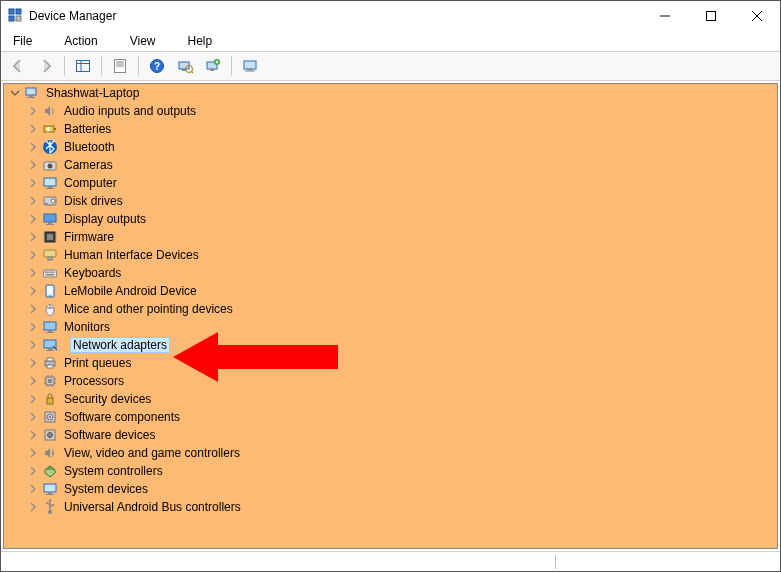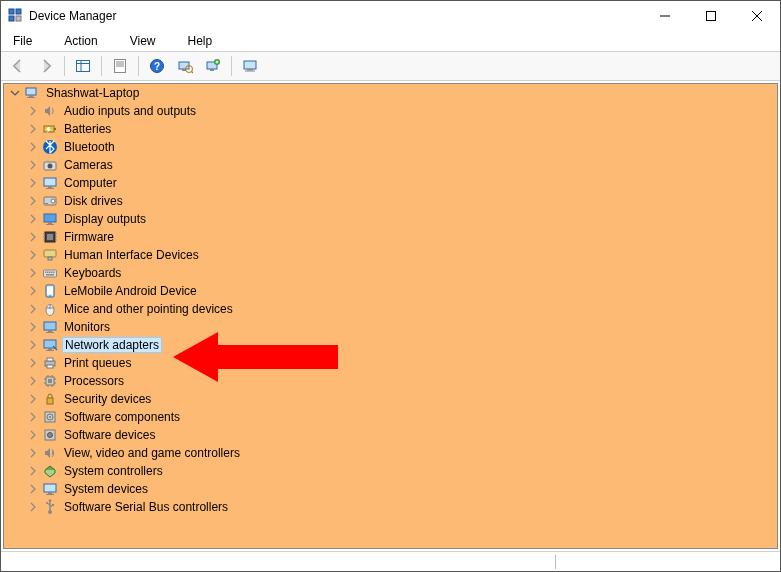--- a/index.html
+++ b/index.html
@@ -136,21 +136,21 @@
     flex: 0 0 16px;
   }
   .tree-label {
     padding: 0 2px;
     font-size: 12px;
   }
   .tree-label.selected {
     background: #cce8ff;
     border: 1px solid #99ccff;
     padding: 0 2px;
-    margin: -1px 0;
+    margin: -1px 8px;
   }
   
   .statusbar {
     height: 20px;
     border-top: 1px solid #d0d0d0;
     padding: 0 4px;
     box-sizing: border-box;
     display: flex;
     align-items: center;
   }
@@ -640,21 +640,21 @@
     <span class="tree-icon">
             <svg width="16" height="16" viewBox="0 0 16 16">
               <circle cx="8" cy="13" r="2" fill="#888"></circle>
               <line x1="8" y1="11" x2="8" y2="2" stroke="#888" stroke-width="1.5"></line>
               <path d="M8 6l-3-2M8 8l3-2" stroke="#888" stroke-width="1.3"></path>
               <circle cx="5" cy="4" r="1" fill="#888"></circle>
               <rect x="10" y="5" width="2" height="2" fill="#888"></rect>
               <path d="M6 2l2-2 2 2z" fill="#888"></path>
             </svg>
           </span>
-    <span class="tree-label">Software Serial Bus controllers</span>
+    <span class="tree-label">Universal Android Bus controllers</span>
   </div>
       </div>
   </div>
 
   <div class="statusbar">
     <span class="status-sep"></span>
   </div>
 
   <svg class="arrow-overlay" style="left:172px; top:326px;" width="170" height="60" viewBox="0 0 170 60">
     <polygon points="0,30 45,5 45,18 165,18 165,42 45,42 45,55" fill="#ff0000"></polygon>

